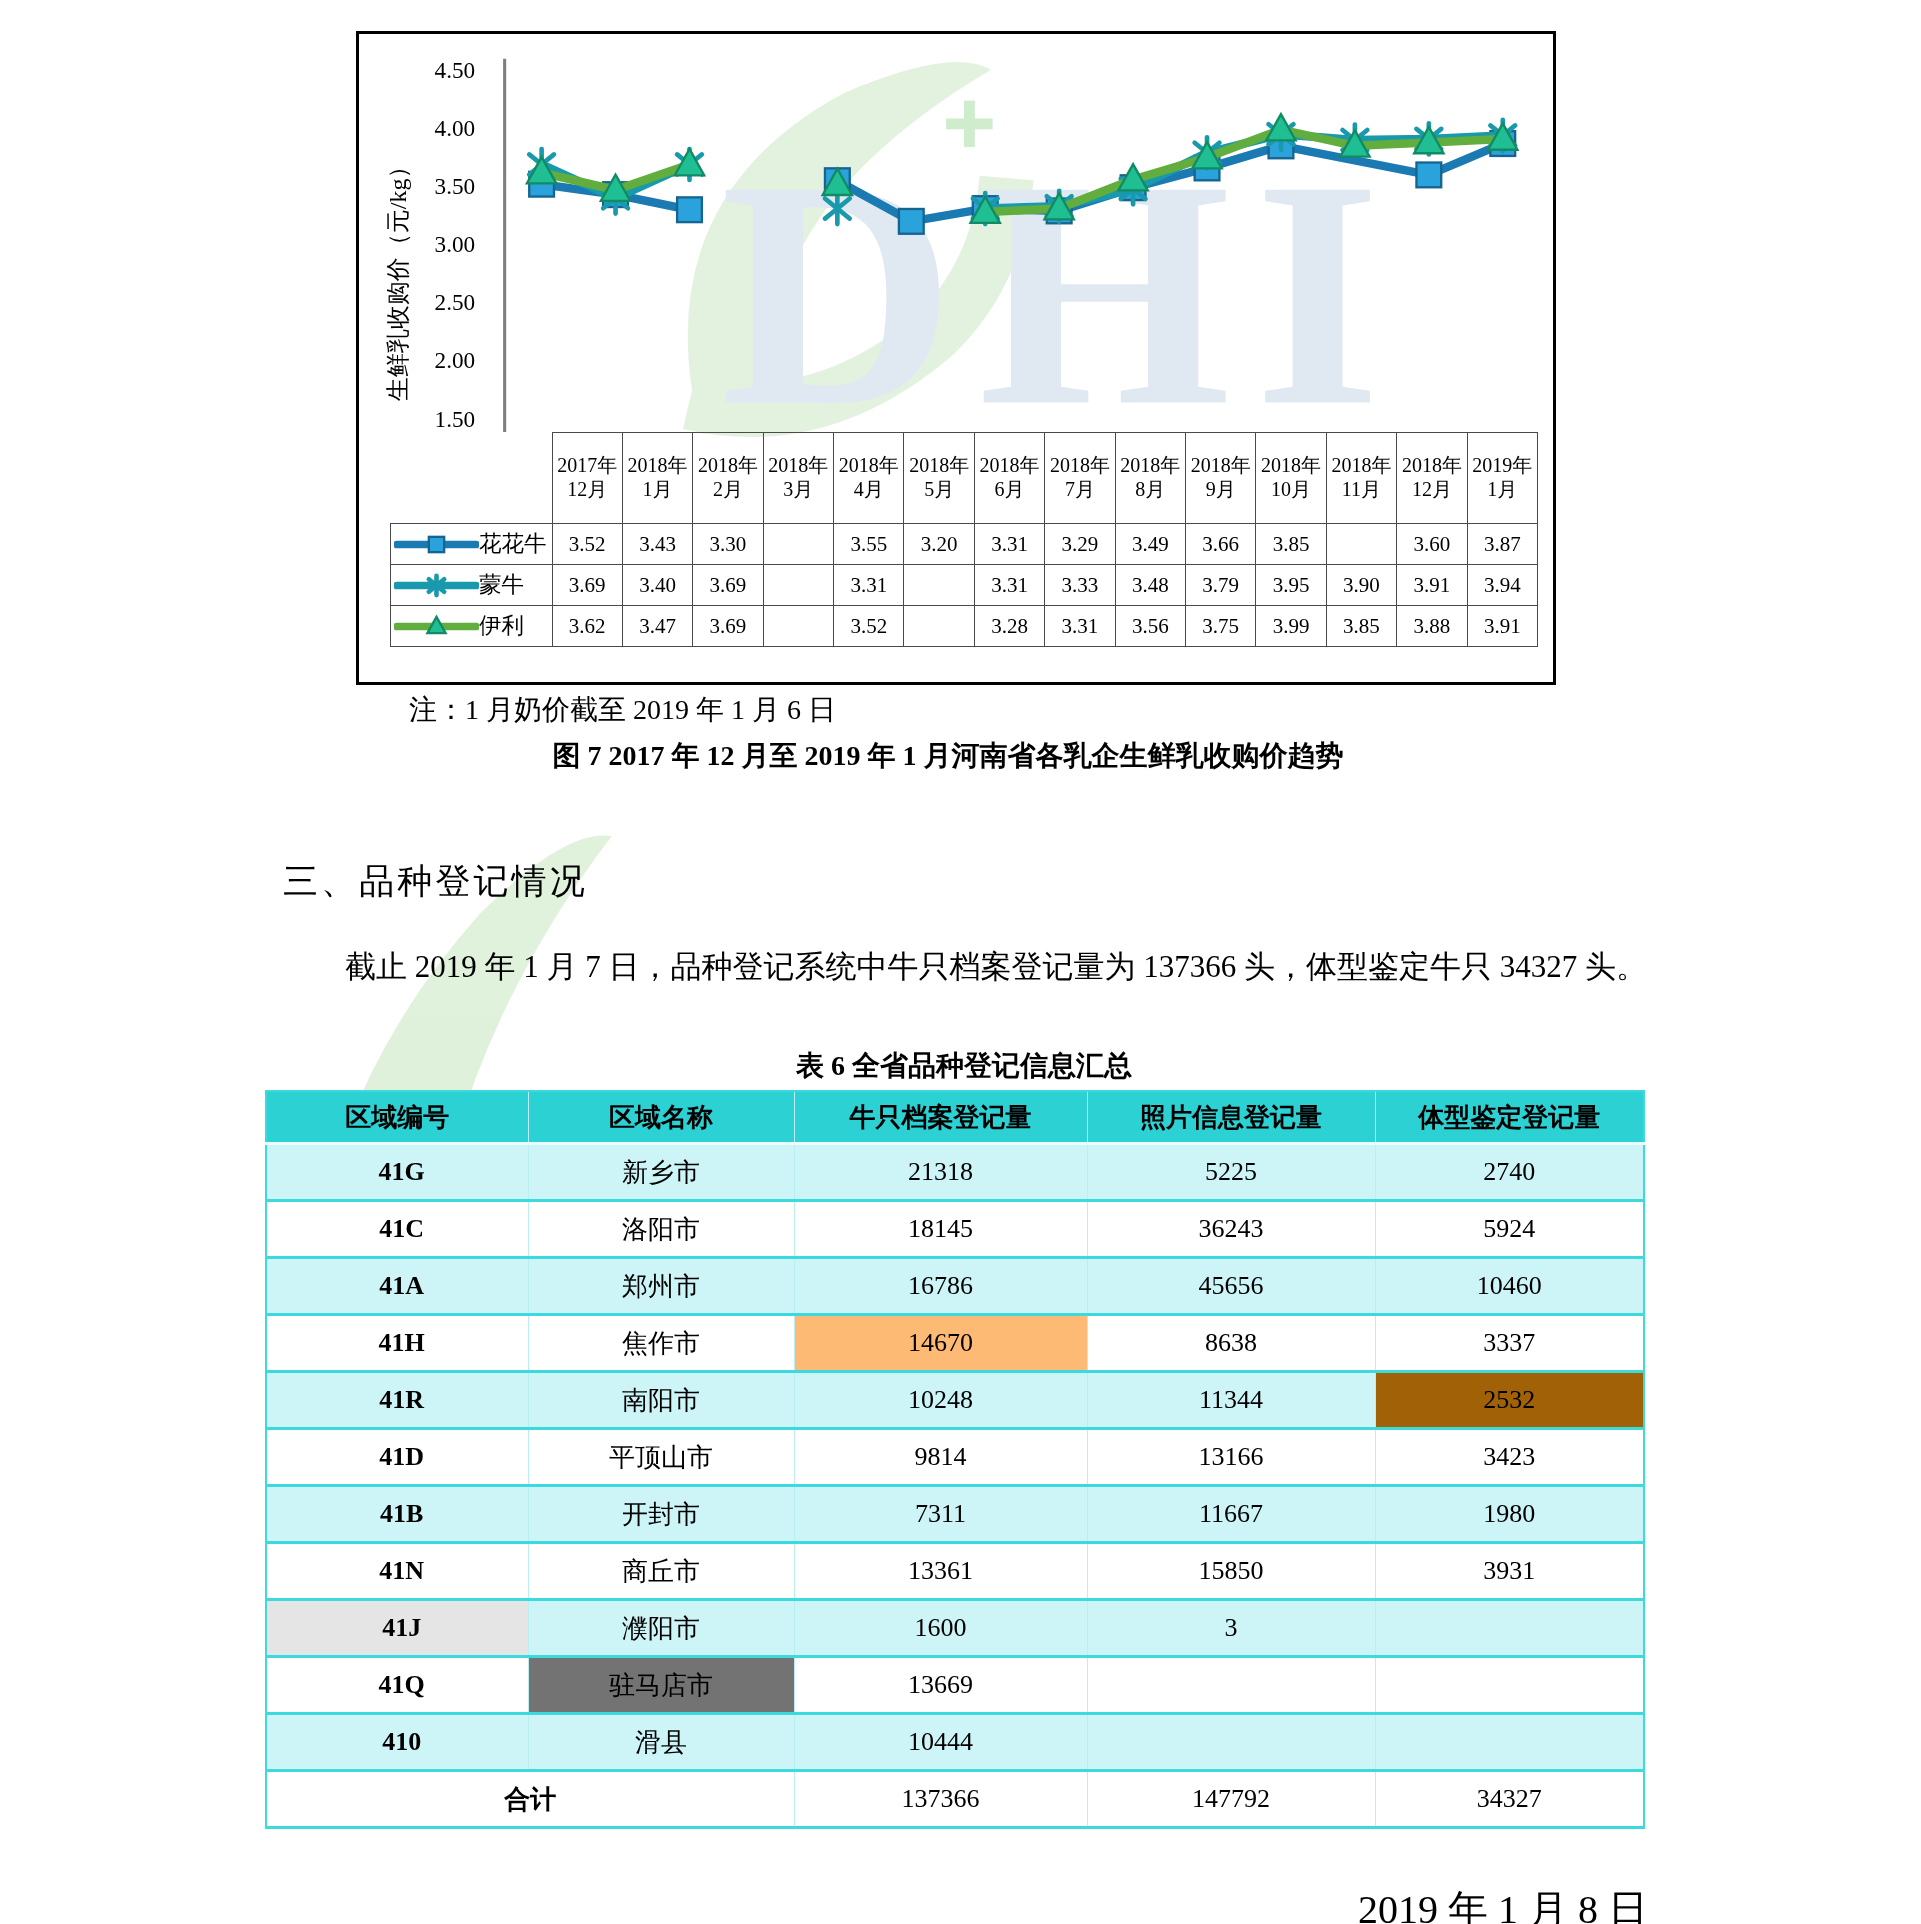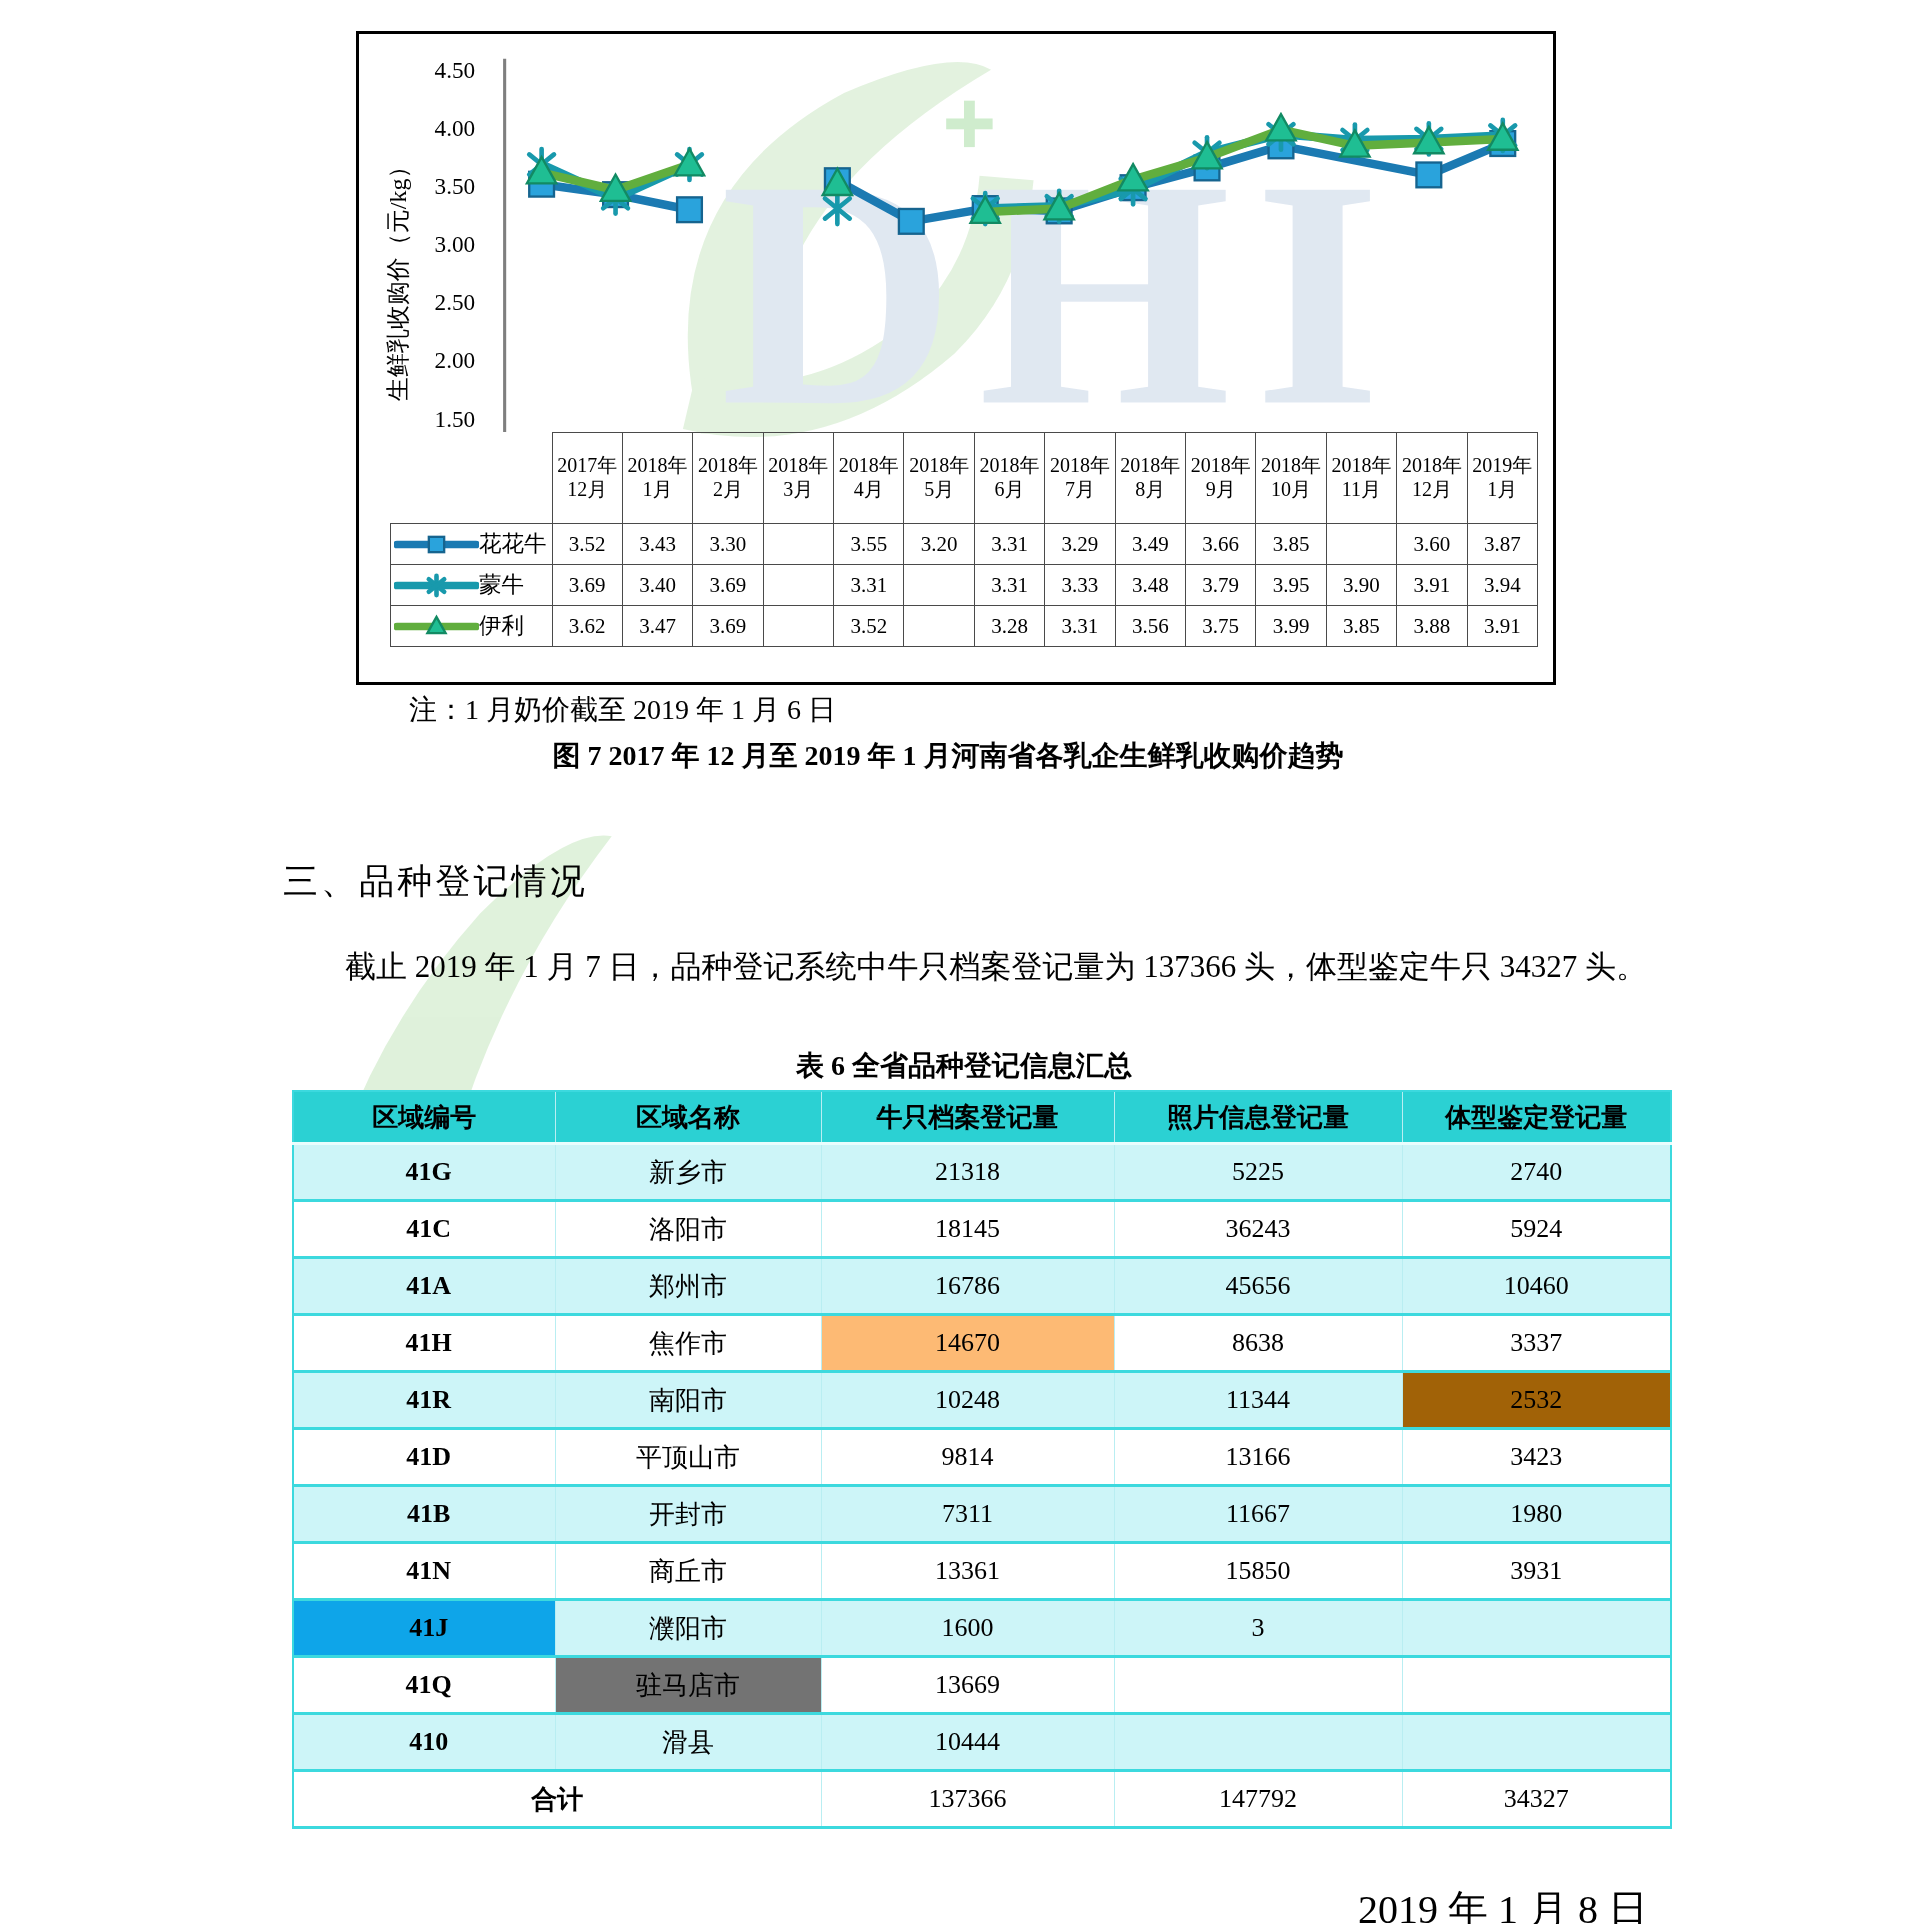--- a/index.html
+++ b/index.html
@@ -34,21 +34,21 @@
   #chart-table td.legend span{font-size:22.5px;white-space:nowrap;}
   
   #note-text{left:409px;top:691px;font-size:28px;z-index:2;}
   #figure-caption{left:348px;top:737px;width:1200px;text-align:center;font-weight:bold;font-size:28px;z-index:2;}
   #section-heading{left:283px;top:858px;font-size:35px;font-weight:normal;letter-spacing:3.1px;z-index:2;}
   #body-paragraph{left:283px;top:942px;width:1369px;font-size:31px;line-height:1.62;text-indent:2em;z-index:2;text-align:justify;}
   #table-caption{left:275px;top:1047px;width:1378px;text-align:center;font-weight:bold;font-size:28px;z-index:2;}
   #page-date{right:273px;top:1868px;font-size:40px;z-index:2;margin-top:14px;}
   
   #registry-table{
-    left:292px;top:1090px;width:1378px;z-index:1;
+    left:265px;top:1090px;width:1378px;z-index:1;
     border-collapse:collapse;table-layout:fixed;font-size:26px;text-align:center;
   }
   #registry-table th{
     height:50px;font-weight:bold;color:#000;
     border-top:2.3px solid #3cd9de;border-bottom:3.1px solid #eafdfd;
   }
   #registry-table td{height:54px;}
   #registry-table td,#registry-table th{
     border-left:1.5px solid #b9eef2;border-right:1.5px solid #b9eef2;padding:0 3.1px;
   }
@@ -364,21 +364,21 @@
         <td style="background: rgb(205, 245, 248);">1980</td>
       </tr>
       <tr>
         <td class="code" style="background: rgb(255, 255, 255);">41N</td>
         <td style="background: rgb(255, 255, 255);">商丘市</td>
         <td style="background: rgb(255, 255, 255);">13361</td>
         <td style="background: rgb(255, 255, 255);">15850</td>
         <td style="background: rgb(255, 255, 255);">3931</td>
       </tr>
       <tr>
-        <td class="code" style="background: #0ea5e9;">41J</td>
+        <td class="code" style="background: #e5e5e5;">41J</td>
         <td style="background: rgb(205, 245, 248);">濮阳市</td>
         <td style="background: rgb(205, 245, 248);">1600</td>
         <td style="background: rgb(205, 245, 248);">3</td>
         <td style="background: rgb(205, 245, 248);"></td>
       </tr>
       <tr>
         <td class="code" style="background: rgb(255, 255, 255);">41Q</td>
         <td style="background: #737373;">驻马店市</td>
         <td style="background: rgb(255, 255, 255);">13669</td>
         <td style="background: rgb(255, 255, 255);"></td>

